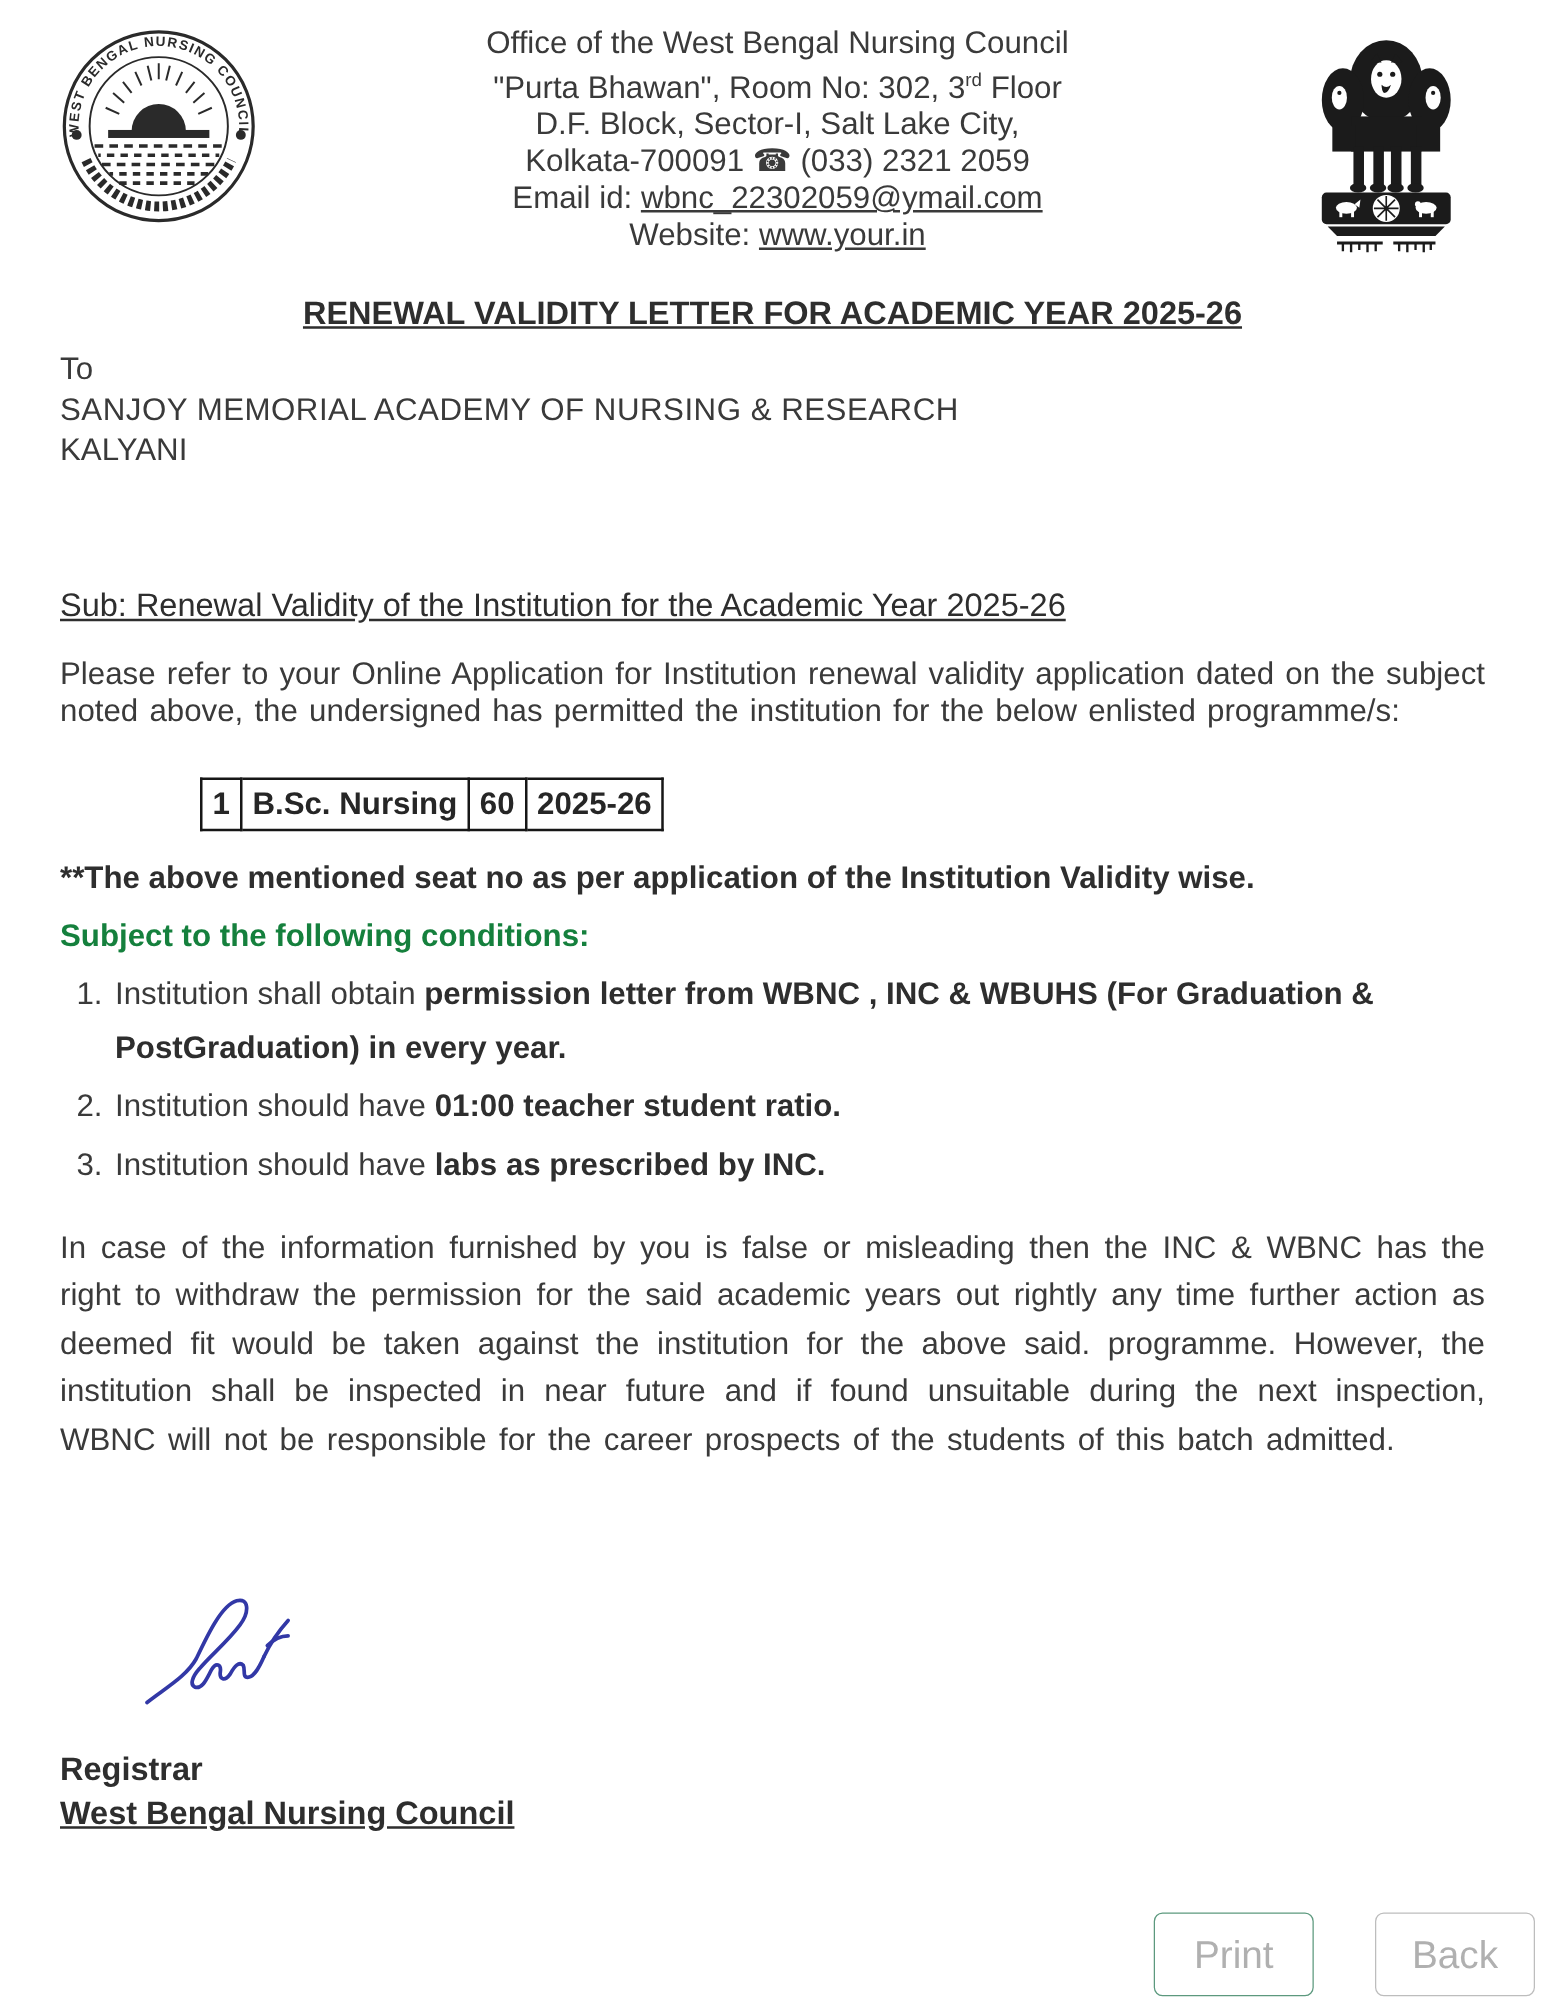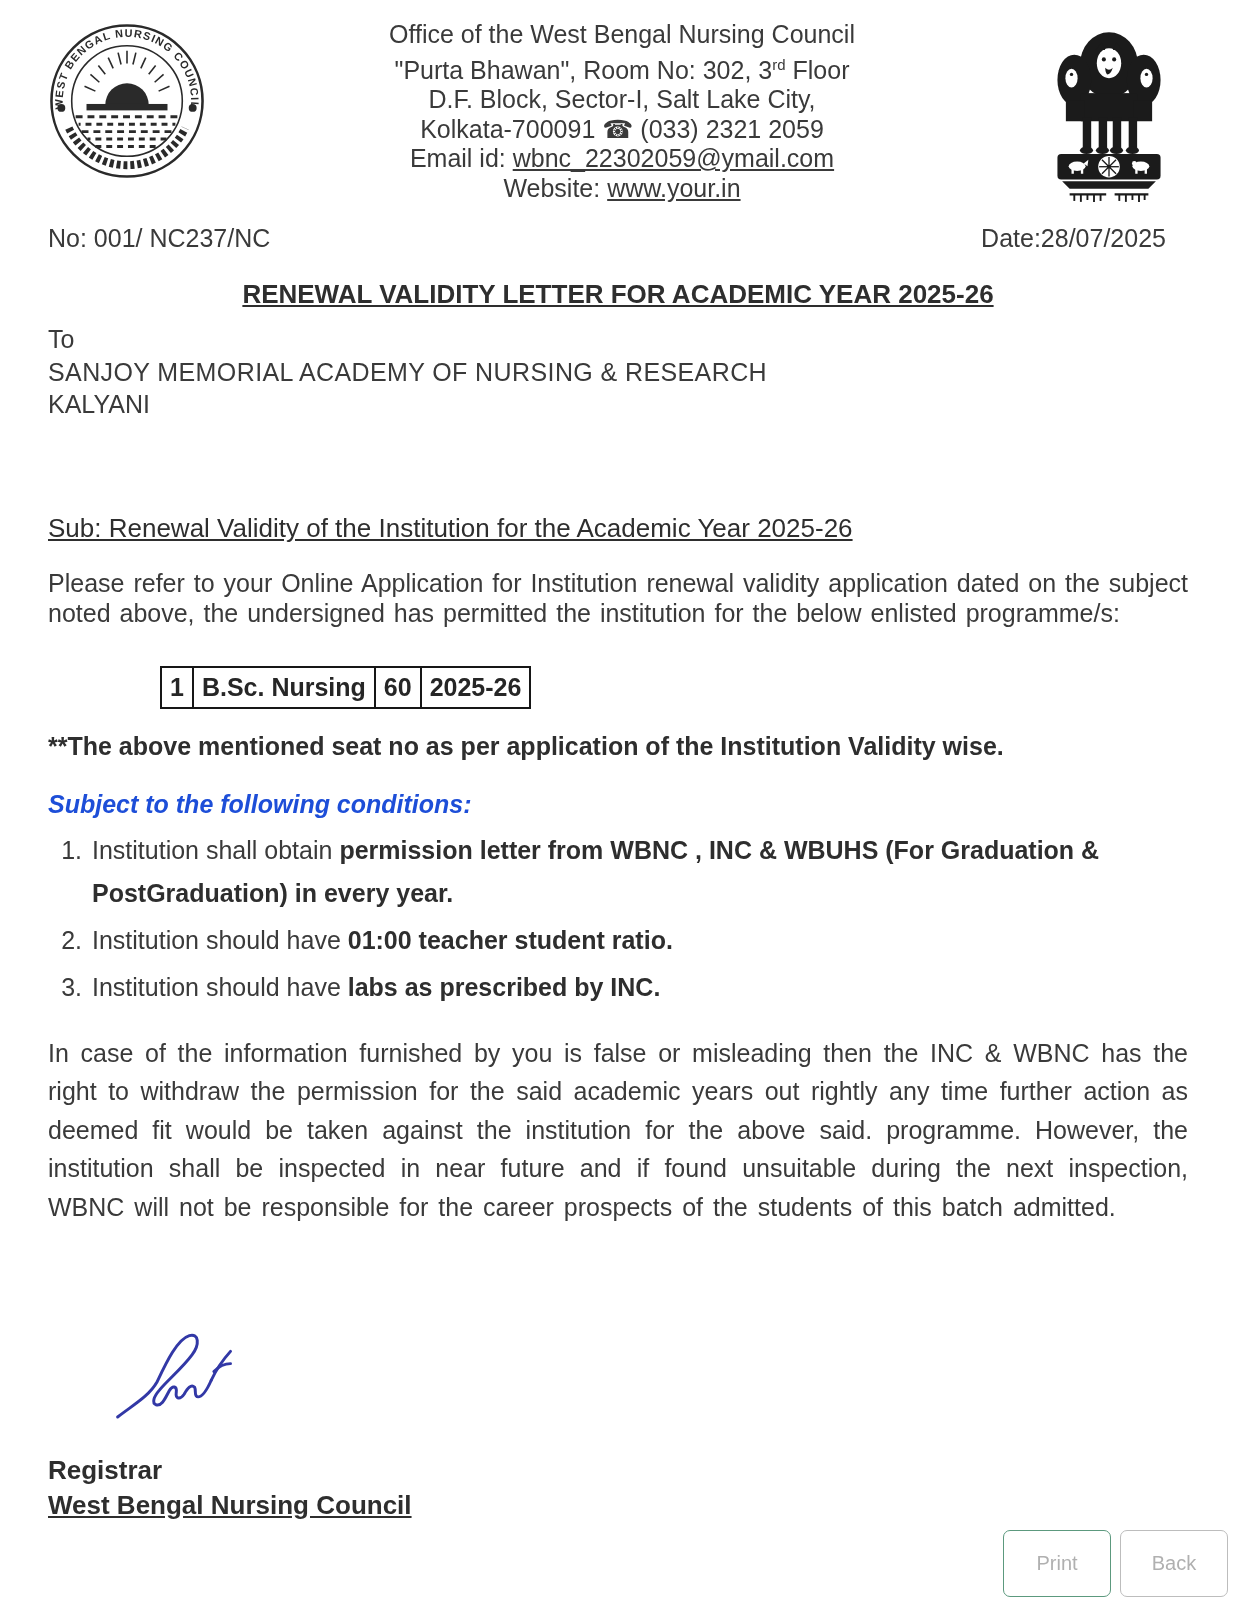--- a/index.html
+++ b/index.html
@@ -38,40 +38,40 @@
   
   table.programmes { border-collapse:collapse; margin:38px 0 0 112px; }
   table.programmes th, table.programmes td {
     border:2px solid #161616; font-size:25px; font-weight:bold; color:#262626;
     text-align:center; height:41px; padding:0 8px;
   }
   .col-sl{width:165px;} .col-prog{width:356px;} .col-seats{width:165px;} .col-year{width:210px;}
 
   
   .note { font-size:25px; font-weight:bold; color:#2e2e2e; margin-top:23px; }
-  .cond-head { font-size:25px; font-weight:bold; color:#1d4ed8; margin-top:29px;font-style:italic; }
+  .cond-head { font-size:25px; font-weight:bold; color:#15803d; margin-top:18px; }
   .cond-list { margin-top:10px; }
   .cond-item { display:flex; font-size:25px; line-height:43px; margin-bottom:4px; }
   .cond-num { width:44px; flex:0 0 auto; text-align:right; padding-right:10px; }
   .cond-text { flex:1 1 auto; padding-right:6px; }
   .cond-text b { color:#2e2e2e; }
 
   
   .closing { font-size:25px; line-height:38.5px; text-align:justify; word-spacing:3px; margin-top:25px; }
 
   
   .signature { margin:100px 0 0 62px; width:150px; height:105px; }
   .registrar { font-size:26px; font-weight:bold; color:#2e2e2e; margin-top:24px; }
   .council { font-size:26px; font-weight:bold; color:#2e2e2e; text-decoration:underline; margin-top:4px; }
 
   
   .actions { position:absolute; right:8px; bottom:3px; display:flex; gap:9px; }
   .btn {
-    width:108px; height:67px; background:#ffffff; border-radius:7px;
-    font-family:"Liberation Sans", sans-serif; font-size:20px; color:#b0b0b0; cursor:pointer;
+    width:128px; height:67px; background:#ffffff; border-radius:7px;
+    font-family:"Liberation Sans", sans-serif; font-size:31px; color:#b0b0b0; cursor:pointer;margin-left:40px;
   }
   .btn-print { border:1.6px solid #5c997e; }
   .btn-back  { border:1.6px solid #bdbdbd; }
 
   .stroke-dark { stroke:#2a2a2a; }
 </style>
 </head>
 <body>
 
 <div class="page">
@@ -198,24 +198,20 @@
               <line x1="98" y1="190" x2="98" y2="198"></line>
             <line x1="105" y1="190" x2="105" y2="196"></line>
               <line x1="112" y1="190" x2="112" y2="198"></line>
             <line x1="118" y1="190" x2="118" y2="196"></line>
           </g>
         </g>
       </svg>
     </div>
   </div>
 
-  <div class="ref-row">
-    <span>No: 001/ NC237/NC</span>
-    <span>Date:28/07/2025</span>
-  </div>
 
   <div class="title">RENEWAL VALIDITY LETTER FOR ACADEMIC YEAR 2025-26</div>
 
   <div class="to-block">
     <div>To</div>
     <div class="to-name">SANJOY MEMORIAL ACADEMY OF NURSING &amp; RESEARCH</div>
     <div>KALYANI</div>
   </div>
 
   <div class="subject">Sub: Renewal Validity of the Institution for the Academic Year 2025-26</div>

